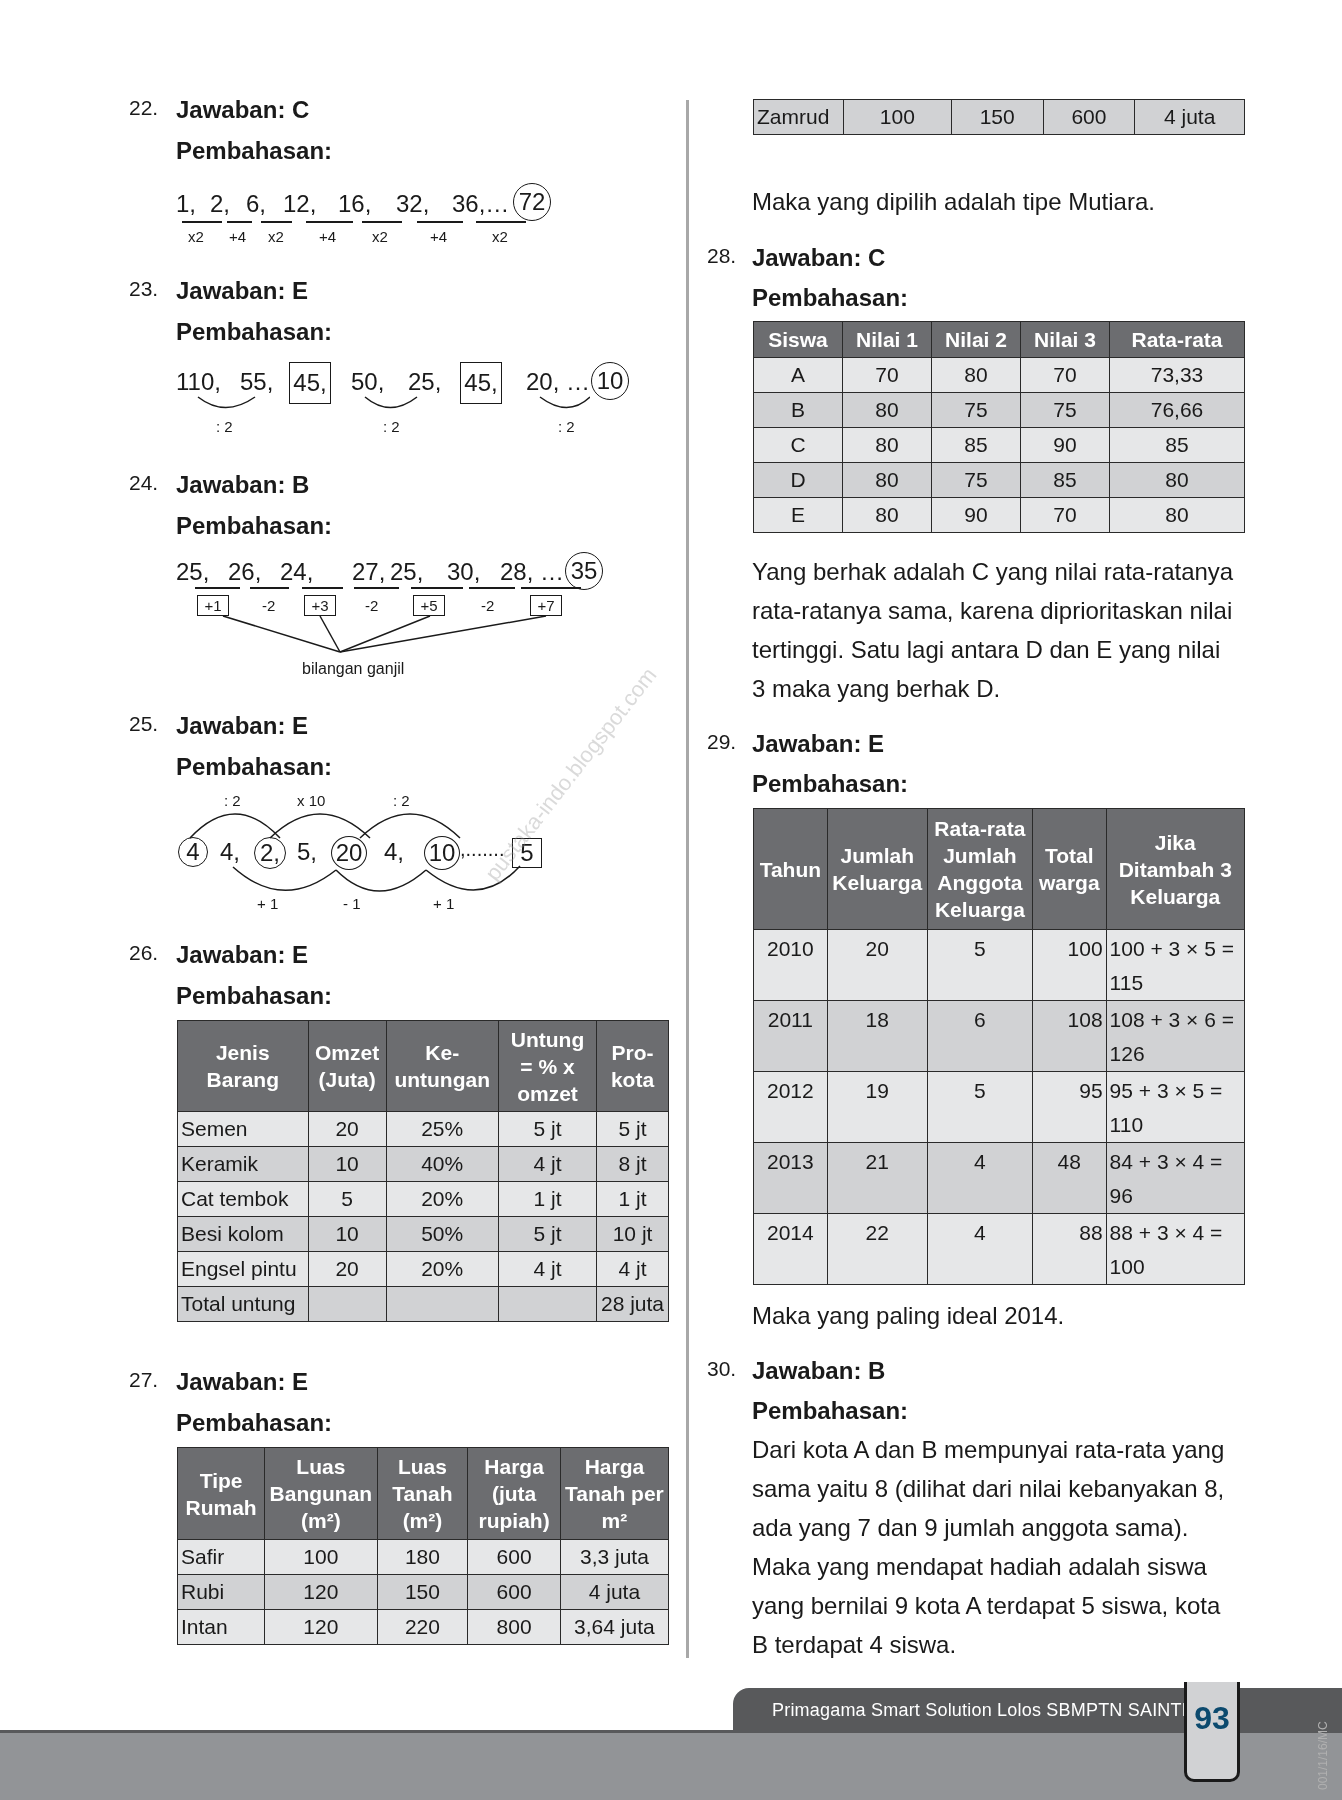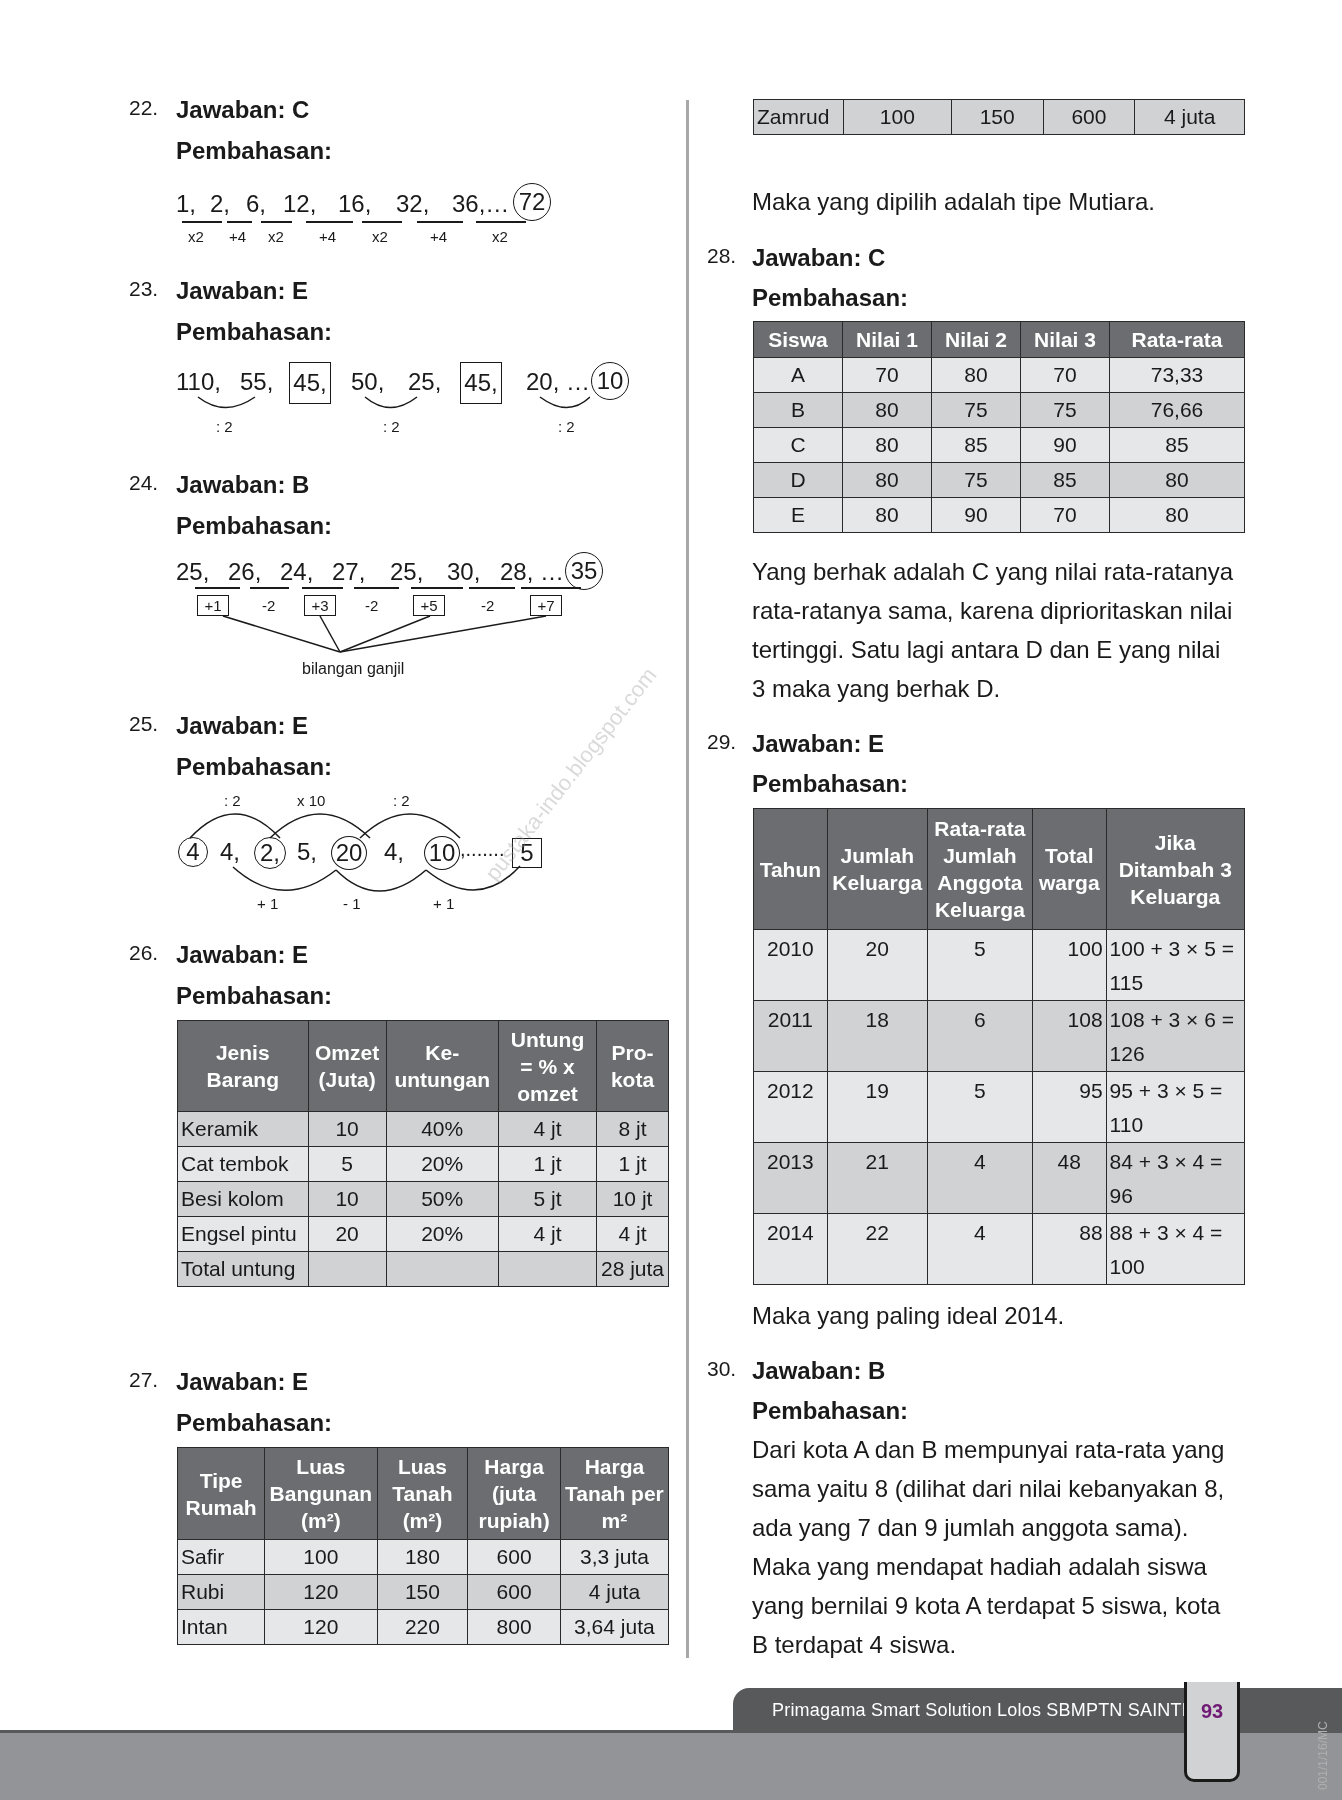--- a/index.html
+++ b/index.html
@@ -36,21 +36,21 @@
   .wm { position: absolute; left: 480px; top: 870px; transform: rotate(-52deg); transform-origin: left top;
         font-size: 22px; color: rgba(150,150,150,0.35); white-space: nowrap; }
 
   
   .foot-band { position: absolute; left: 0; top: 1732px; width: 1342px; height: 68px; background: #929497; }
   .foot-line { position: absolute; left: 0; top: 1730px; width: 740px; height: 3px; background: #58595b; }
   .foot-tab { position: absolute; left: 733px; top: 1688px; width: 609px; height: 45px; background: #58595b; border-top-left-radius: 16px; }
   .foot-title { position: absolute; left: 772px; top: 1700px; font-size: 18px; color: #ffffff; letter-spacing: 0.2px; }
   .page-tab { position: absolute; left: 1184px; top: 1682px; width: 56px; height: 100px; background: #d1d2d4;
               border: 3px solid #1a1a1a; border-top: none; border-radius: 0 0 10px 10px; box-sizing: border-box; }
-  .page-num { position: absolute; left: 1184px; top: 1700px; width: 56px; text-align: center; font-size: 20px; font-weight: bold; color: #701a75; }
+  .page-num { position: absolute; left: 1184px; top: 1700px; width: 56px; text-align: center; font-size: 32px; font-weight: bold; color: #0c4a6e; }
   .code { position: absolute; left: 1316px; top: 1790px; transform: rotate(-90deg); transform-origin: left top; font-size: 12px; color: #b0b0b0; white-space: nowrap; }
 </style>
 </head>
 <body>
 
 <div class="divider"></div>
 
 <div>
   <span class="abs num" style="left:129px;top:96px">22.</span>
   <span class="abs qhead" style="left:176px;top:96px">Jawaban: C</span>
@@ -106,21 +106,21 @@
 </div>
 
 <div>
   <span class="abs num" style="left:129px;top:471px">24.</span>
   <span class="abs qhead" style="left:176px;top:471px">Jawaban: B</span>
   <span class="abs phead" style="left:176px;top:512px">Pembahasan:</span>
   <div>
     <span class="seq" style="left:176px;top:558px">25,</span>
     <span class="seq" style="left:228px;top:558px">26,</span>
     <span class="seq" style="left:280px;top:558px">24,</span>
-    <span class="seq" style="left:332px;top:558px">27,</span>
+    <span class="seq" style="left:352px;top:558px">27,</span>
     <span class="seq" style="left:390px;top:558px">25,</span>
     <span class="seq" style="left:447px;top:558px">30,</span>
     <span class="seq" style="left:500px;top:558px">28, …</span>
     <div class="circ" style="left:565px;top:552px;width:38px;height:38px">35</div>
     <div class="uline" style="left:195px;top:587px;width:45px"></div>
     <div class="uline" style="left:250px;top:587px;width:39px"></div>
     <div class="uline" style="left:302px;top:587px;width:41px"></div>
     <div class="uline" style="left:354px;top:587px;width:45px"></div>
     <div class="uline" style="left:411px;top:587px;width:52px"></div>
     <div class="uline" style="left:469px;top:587px;width:46px"></div>
@@ -183,20 +183,27 @@
     <thead>
       <tr style="height:91px">
         <th style="width:124px"><span>Jenis</span><br><span>Barang</span></th>
         <th style="width:72px"><span>Omzet</span><br><span>(Juta)</span></th>
         <th style="width:106px"><span>Ke-</span><br><span>untungan</span></th>
         <th style="width:92px"><span>Untung</span><br><span>= % x</span><br><span>omzet</span></th>
         <th style="width:66px"><span>Pro-</span><br><span>kota</span></th>
       </tr>
     </thead>
     <tbody>
+      <tr class="l">
+          <td class="left">Semen</td>
+          <td>20</td>
+          <td>25%</td>
+          <td>5 jt</td>
+          <td>5 jt</td>
+        </tr>
       <tr class="d">
           <td class="left">Keramik</td>
           <td>10</td>
           <td>40%</td>
           <td>4 jt</td>
           <td>8 jt</td>
         </tr>
       <tr class="l">
           <td class="left">Cat tembok</td>
           <td>5</td>

